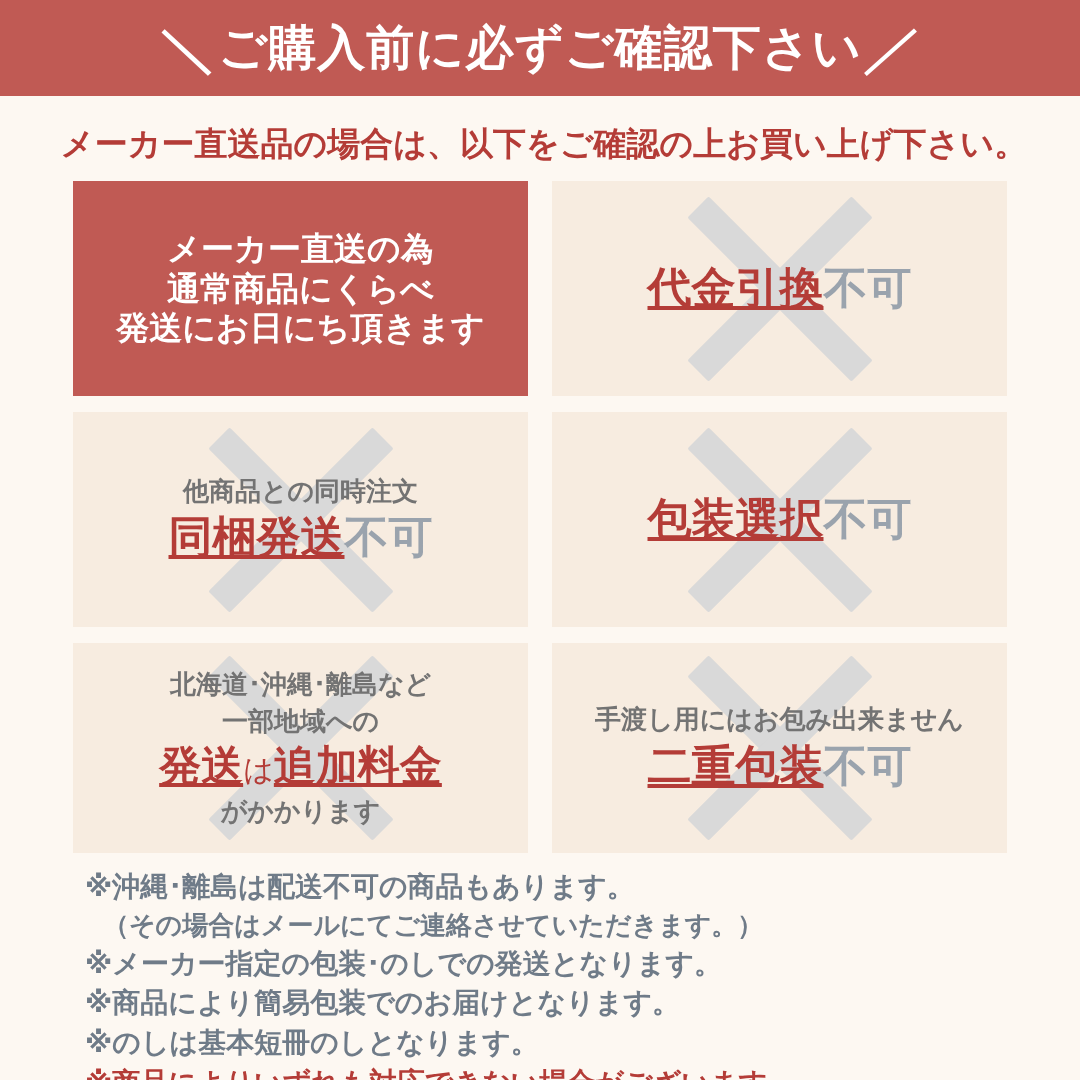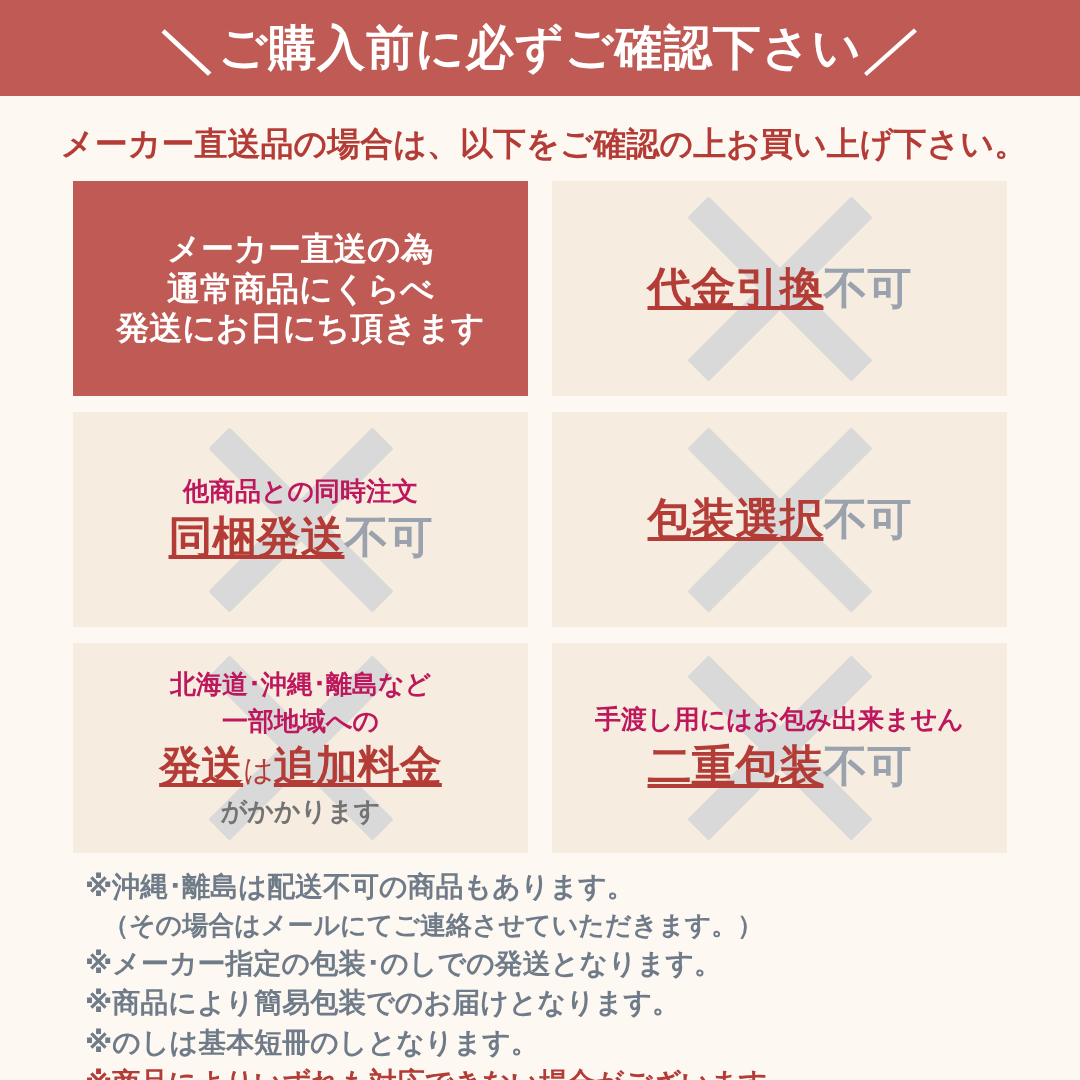--- a/index.html
+++ b/index.html
@@ -121,21 +121,21 @@
     color: #b43c37;
     font-weight: bold;
     text-decoration: underline;
   }
   .line-grey {
     color: #9aa3ad;
     font-weight: bold;
   }
   .small-note {
     display: block;
-    color: #be185d;
+    color: #737373;
     font-size: 26px;
     font-weight: bold;
     margin-bottom: 4px;
     line-height: 1.25;
   }
   .big-row {
     display: block;
     font-size: 44px;
     line-height: 1.2;
     white-space: nowrap;

